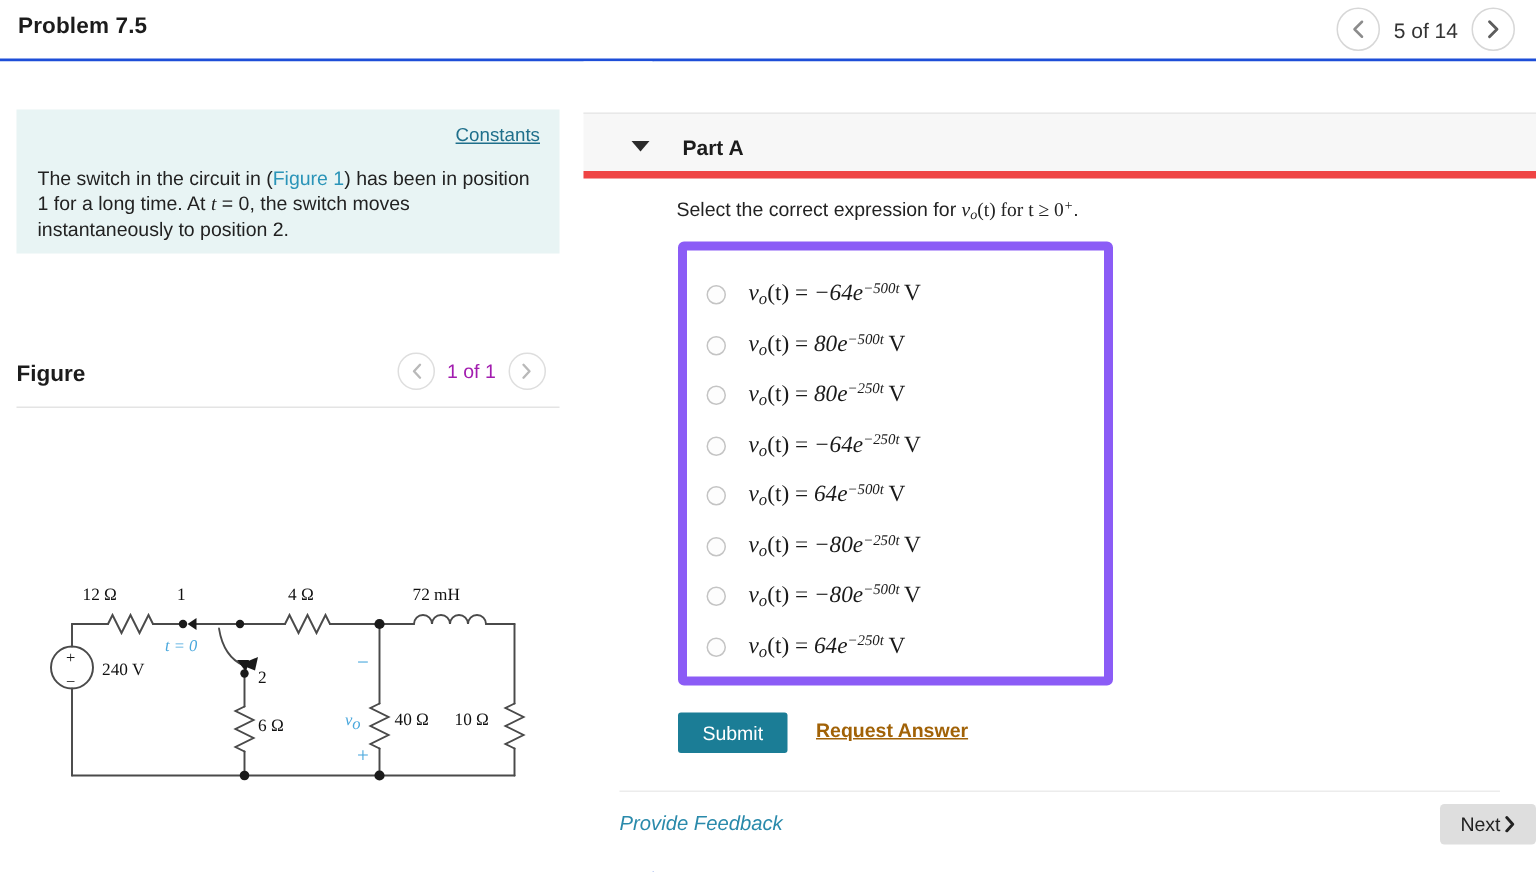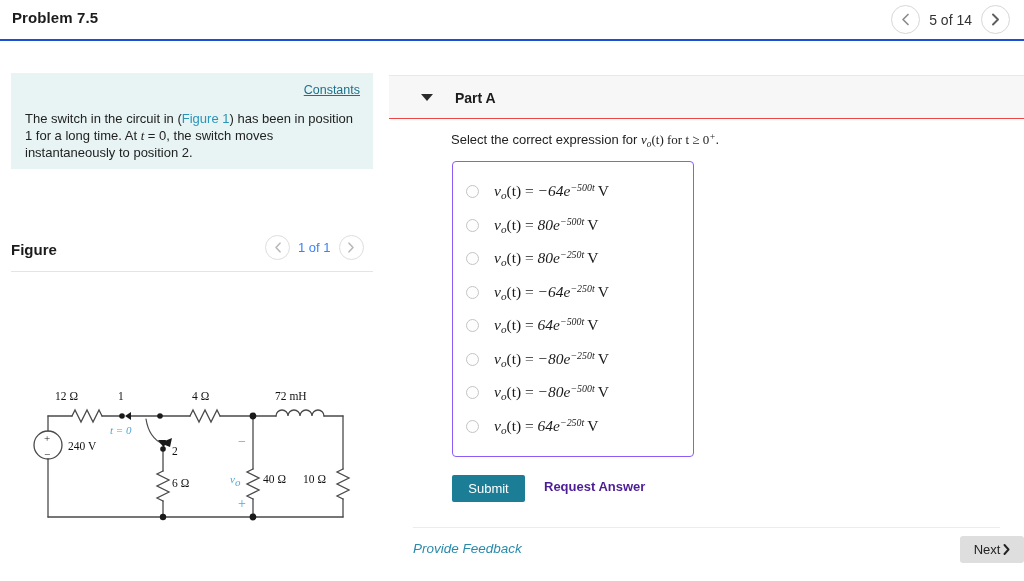--- a/index.html
+++ b/index.html
@@ -66,41 +66,41 @@
   }
   #figure-title {
     position: absolute; left: 11px; top: 10px;
     font-size: 15px; font-weight: bold; color: #1c1c1c;
   }
   #figure-nav {
     position: absolute; left: 265px; top: 4px;
     display: flex; align-items: center; gap: 8px;
   }
   .navcircle.sm { width: 25px; height: 25px; border-color: #dedede; }
-  #figure-count { font-size: 13px; color: #3b82f6; }
+  #figure-count { font-size: 13px; color: #a21caf; }
   #figure-rule {
     position: absolute; left: 11px; top: 230px;
     width: 362px; height: 1px; background: #e4e4e4;
   }
   #figure-canvas {
     position: absolute; left: 0px; top: 245px;
     width: 388px; height: 250px;
   }
 
   
   #right-panel {
     position: absolute; left: 389px; top: 41px;
     width: 635px; height: 540px; background: #ffffff;
   }
   #partA-header {
     position: absolute; left: 0; top: 34px;
     width: 635px; height: 44px;
     background: #f7f7f7;
     border-top: 1px solid #e8e8e8;
-    border-bottom: 1px solid #ef4444;
+    border-bottom: 5px solid #ef4444;
   }
   #partA-caret {
     position: absolute; left: 32px; top: 18px;
     width: 0; height: 0;
     border-left: 6px solid transparent;
     border-right: 6px solid transparent;
     border-top: 7px solid #2b2b2b;
     cursor: pointer;
   }
   #partA-label {
@@ -113,22 +113,22 @@
   }
   .mathser { font-family: "Liberation Serif", serif; }
   .mvar { font-family: "Liberation Serif", serif; font-style: italic; }
   .msub { font-size: .72em; vertical-align: -0.25em; font-style: italic;
           font-family: "Liberation Serif", serif; }
   .msup { font-size: .72em; vertical-align: .45em; font-style: italic;
           font-family: "Liberation Serif", serif; }
 
   #options-box {
     position: absolute; left: 63px; top: 120px;
-    width: 242px; height: 296px;
-    border: 1px solid #8b5cf6; border-radius: 4px;
+    width: 290px; height: 296px;
+    border: 6px solid #8b5cf6; border-radius: 4px;
     background: #ffffff;
   }
   .option-row {
     position: relative; height: 33.5px;
     display: flex; align-items: center; padding-left: 13px;
     cursor: pointer;
   }
   .option-row:first-child { margin-top: 13px; }
   .radio {
     width: 13px; height: 13px; border-radius: 50%;
@@ -148,22 +148,22 @@
   #submit-btn {
     position: absolute; left: 63px; top: 434px;
     width: 73px; height: 27px;
     background: #1b7d96; color: #ffffff;
     border: none; border-radius: 2px;
     font-family: "Liberation Sans", sans-serif; font-size: 13px;
     cursor: pointer;
   }
   #request-answer {
     position: absolute; left: 155px; top: 438px;
-    font-size: 13px; font-weight: bold; color: #4c1d95;
-    cursor: pointer;
+    font-size: 13px; font-weight: bold; color: #a16207;
+    text-decoration: underline; cursor: pointer;
   }
 
   #footer-rule {
     position: absolute; left: 24px; top: 486px;
     width: 587px; height: 1px; background: #ececec;
   }
   #provide-feedback {
     position: absolute; left: 24px; top: 500px;
     font-size: 13.5px; color: #2a8aab; cursor: pointer; font-style: italic;
   }

